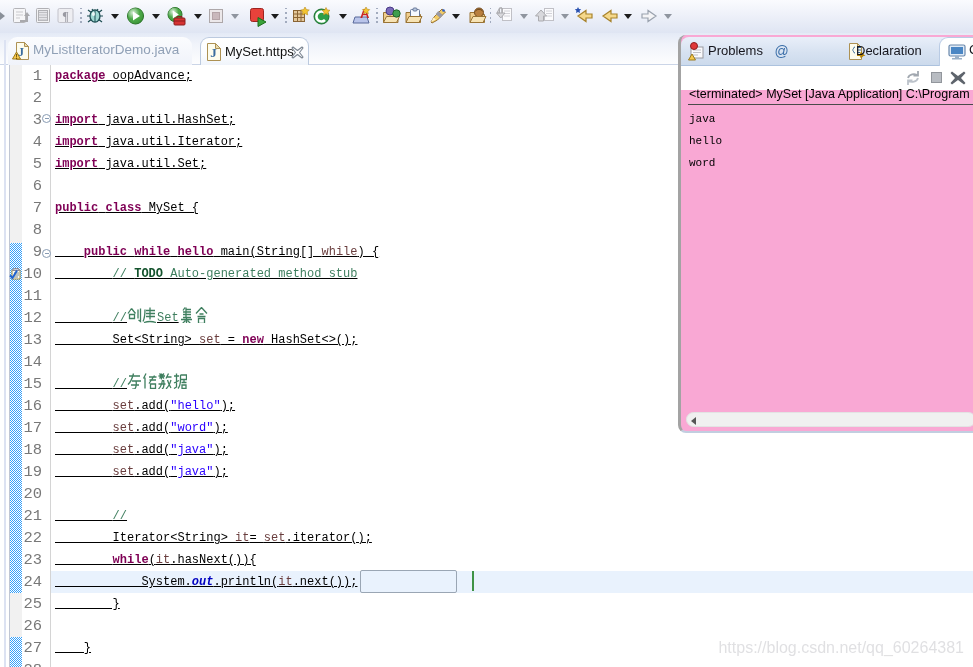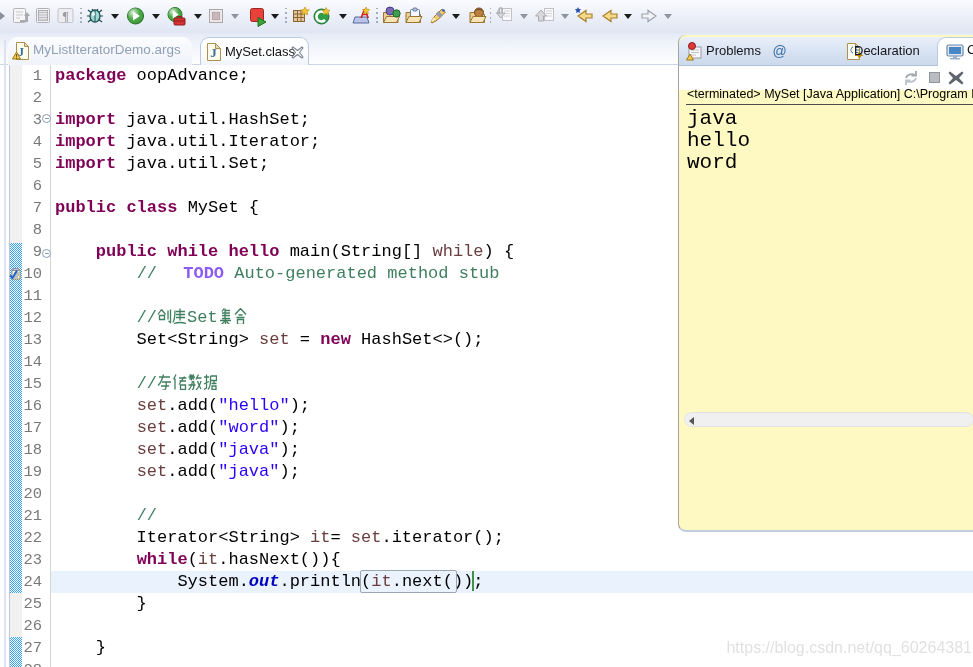--- a/index.html
+++ b/index.html
@@ -29,54 +29,54 @@
   #leftedge1{left:3.5px;top:40px;width:2.5px;height:627px;background:#dce2f2;}
   #paneborder{left:9px;top:65px;width:1px;height:602px;background:#c0c6d4;}
   #annot{left:10px;top:65px;width:12px;height:602px;background:#f1f1f1;}
   .hatch{position:absolute;left:10px;width:12px;
     background-image:conic-gradient(#35a0fa 25%,#ffffff 0 50%,#35a0fa 0 75%,#ffffff 0);
     background-size:2px 2px;}
   #gutter{left:0px;top:65px;width:42px;text-align:right;white-space:pre;
     font-family:"Liberation Mono",monospace;font-size:15.5px;line-height:22px;color:#787878;}
   #gutsep{left:50px;top:65px;width:1px;height:602px;background:#d4d4d4;}
   #curline{left:51px;top:571px;width:922px;height:22px;background:#e9f2fd;}
-  #code{left:55px;top:65px;font-family:"Liberation Mono",monospace;font-size:17px;
-    line-height:22px;color:#000;white-space:pre;}
+  #code{left:55px;top:65px;font-family:"Liberation Mono",monospace;font-size:12px;
+    line-height:22px;color:#000;white-space:pre;text-decoration:underline;}
   .kw{color:#7f0055;font-weight:bold;}
   .str{color:#2a00ff;}
   .cmt{color:#3f7f5f;}
-  .todo{color:#8b5cf6;font-weight:bold;margin-left:16px;}
+  .todo{color:#14532d;font-weight:bold;}
   .var{color:#6a3e3e;}
   .fld{color:#0000c0;font-weight:bold;font-style:italic;text-align:center;}
   .occ{}
   .caret{position:absolute;left:472px;top:571px;width:2px;height:20px;background:#3f9346;}
   #occbox{position:absolute;left:360px;top:570px;width:95px;height:21px;border:1px solid #9aa6b4;border-radius:2px;}
   .fold{position:absolute;left:42px;width:9px;height:9px;border:1px solid #889bb3;border-radius:50%;
     background:#fff;box-sizing:border-box;}
   .fold:after{content:"";position:absolute;left:1.5px;top:3px;width:4px;height:1px;background:#889bb3;}
   .cjksvg{vertical-align:-2px;}
   
-  #console{left:678px;top:35px;width:295px;height:497px;background:#fef9c3;
-    border-left:1px solid #a3a3a3;border-bottom:2px solid #c2cee0;border-radius:8px 0 0 8px;
+  #console{left:678px;top:35px;width:295px;height:398px;background:#f9a8d4;
+    border-left:3px solid #a3a3a3;border-bottom:2px solid #c2cee0;border-radius:8px 0 0 8px;
     box-sizing:border-box;}
   #ctabbar{left:0;top:2px;width:295px;height:28px;border-radius:8px 0 0 0;
     background:linear-gradient(180deg,#e9eff9 0%,#d7e2f1 55%,#ccdaec 100%);
     border-bottom:1.5px solid #acc2de;box-sizing:content-box;}
   .ctab-lbl{position:absolute;top:6px;font-size:13px;color:#15151c;}
   #ctabactive{left:258px;top:2px;width:37px;height:30px;background:#fff;
     border:1px solid #b9cbe4;border-right:none;border-bottom:none;border-radius:9px 0 0 0;}
   #cicons{left:0;top:31px;width:295px;height:24px;background:#fff;}
   #cterm{left:8px;top:52px;width:287px;height:16px;font-size:12.5px;color:#000;white-space:nowrap;overflow:hidden;}
-  #cout{left:8px;top:73px;font-family:"Liberation Mono",monospace;font-size:21px;line-height:22px;color:#000;white-space:pre;}
+  #cout{left:8px;top:73px;font-family:"Liberation Mono",monospace;font-size:11px;line-height:22px;color:#000;white-space:pre;}
   #cscroll{left:5px;top:377px;width:290px;height:15px;background:#f0f0f0;
     border:1px solid #e3e3e3;border-radius:8px;box-sizing:border-box;}
   #cscroll .arr{position:absolute;left:4px;top:3.5px;width:0;height:0;
     border-top:4px solid transparent;border-bottom:4px solid transparent;border-right:5px solid #555;}
   
-  #wm{left:0;top:639px;width:964px;text-align:right;font-size:16px;color:#dbdbde;opacity:.85;padding-left:8px;}
+  #wm{left:0;top:639px;width:964px;text-align:right;font-size:16px;color:#dbdbde;opacity:.85;}
 </style>
 </head>
 <body>
 <div class="abs" id="toolbar">
 <svg width="973" height="33" viewBox="0 0 973 33">
 
   <path d="M0 12 L5 16 L0 20 Z" fill="#8a9099"></path>
 
   <g stroke="#b4b4b8" fill="#f6f6f8">
     <rect x="13.5" y="8.5" width="12" height="14" rx="1"></rect>
@@ -219,29 +219,29 @@
 </div>
 <div class="abs" id="tabstrip">
   <div class="abs" id="tab1">
     <svg class="abs" style="left:4px;top:4px;" width="19" height="20" viewBox="0 0 19 20">
       <path d="M4.5 1.5 h8 l4 4 v13 h-12z" fill="#fdfced" stroke="#ad9153"></path>
       <path d="M12.5 1.5 v4 h4z" fill="#e8dcae" stroke="#ad9153"></path>
       <text x="9" y="14.5" font-size="12" font-weight="bold" fill="#3a6c9e" text-anchor="middle" font-family="Liberation Serif">J</text>
       <path d="M4.5 11 l4 7 h-8z" fill="#f7c94c" stroke="#9a7a1e"></path>
       <text x="4.5" y="17.5" font-size="6.5" font-weight="bold" fill="#6a4a00" text-anchor="middle">!</text>
     </svg>
-    <span class="lbl">MyListIteratorDemo.args</span>
+    <span class="lbl">MyListIteratorDemo.java</span>
   </div>
   <div class="abs" id="tab2">
     <svg class="abs" style="left:5px;top:4px;" width="16" height="20" viewBox="0 0 16 20">
       <path d="M1.5 1.5 h8 l5 5 v12 h-13z" fill="#fdfced" stroke="#ad9153"></path>
       <path d="M9.5 1.5 v5 h5z" fill="#e8dcae" stroke="#ad9153"></path>
       <text x="7.5" y="15" font-size="13" font-weight="bold" fill="#3a6c9e" text-anchor="middle" font-family="Liberation Serif">J</text>
     </svg>
-    <span class="lbl">MySet.class</span>
+    <span class="lbl">MySet.https</span>
     <svg class="abs" style="left:90px;top:8px;" width="13" height="13" viewBox="0 0 13 13">
       <path d="M2 1 L6.5 4.5 L11 1 L12 2 L8.5 6.5 L12 11 L11 12 L6.5 8.5 L2 12 L1 11 L4.5 6.5 L1 2 Z" fill="none" stroke="#7d8691" stroke-width="1.1" stroke-linejoin="round"></path>
     </svg>
   </div>
 </div>
 <div class="abs" id="editor"></div>
 <div class="abs" id="leftedge1"></div>
 <div class="abs" id="paneborder"></div>
 <div class="abs" id="annot"></div>
 <div class="abs hatch" style="top:243px;height:350px;"></div>

